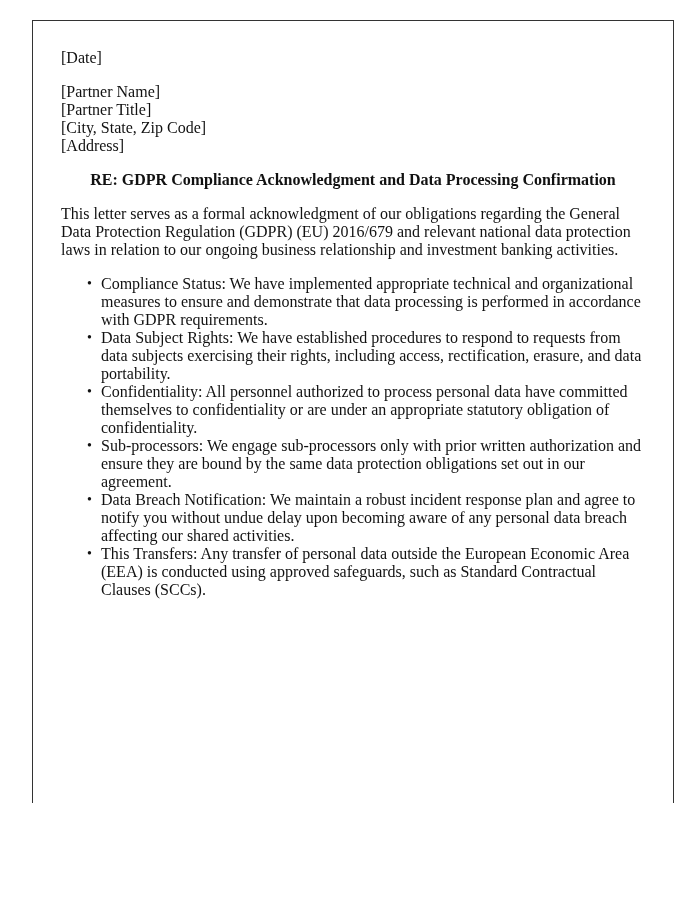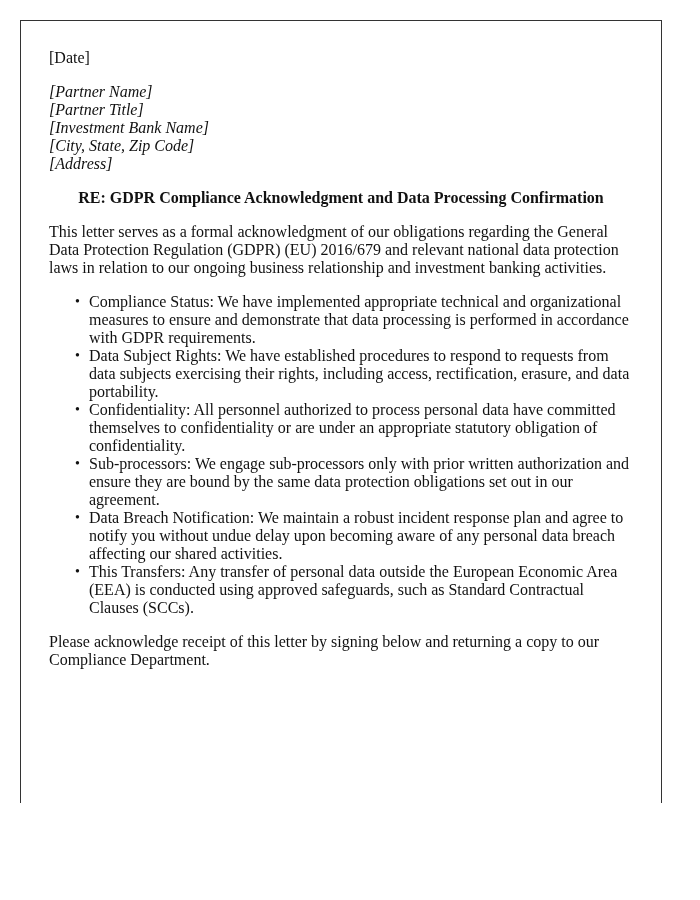--- a/index.html
+++ b/index.html
@@ -12,40 +12,39 @@
       height: 900px;
       position: relative;
       overflow: hidden;
       font-family: "Liberation Serif", "DejaVu Serif", serif;
       font-size: 16px;
       line-height: 18px;
       color: #111111;
     }
     .page-clip {
       position: absolute;
-      left: 20px;
+      left: 32px;
       top: 20px;
       width: 642px;
       height: 783px;
       overflow: hidden;
     }
     .letter {
       box-sizing: border-box;
       width: 642px;
       min-height: 900px;
       border: 1px solid #333333;
       padding: 28px 28px 28px 28px;
       background: #ffffff;
     }
     p {
       margin: 0 0 16px 0;
     }
     .line {
       display: block;
-      font-style: italic;
     }
     .subject {
       font-weight: bold;
       text-align: center;
     }
     ul.confirm-list {
       margin: 0 0 16px 0;
       padding-left: 40px;
       list-style: none;
     }
@@ -67,21 +66,20 @@
 <body>
 
 <div class="page-clip">
   <div class="letter">
 
     <p>[Date]</p>
 
     <p>
       <span class="line">[Partner Name]</span>
       <span class="line">[Partner Title]</span>
-      <span class="line">[Investment Bank Name]</span>
       <span class="line">[City, State, Zip Code]</span>
       <span class="line">[Address]</span>
     </p>
 
     <p class="subject">RE: GDPR Compliance Acknowledgment and Data Processing Confirmation</p>
 
 
     <p>This letter serves as a formal acknowledgment of our obligations regarding the General Data Protection Regulation (GDPR) (EU) 2016/679 and relevant national data protection laws in relation to our ongoing business relationship and investment banking activities.</p>
 
 
@@ -106,16 +104,15 @@
         <span class="bullet">•</span>
         <span class="term">Data Breach Notification:</span><span> We maintain a robust incident response plan and agree to notify you without undue delay upon becoming aware of any personal data breach affecting our shared activities.</span>
       </li>
       <li>
         <span class="bullet">•</span>
         <span class="term">This Transfers:</span><span> Any transfer of personal data outside the European Economic Area (EEA) is conducted using approved safeguards, such as Standard Contractual Clauses (SCCs).</span>
       </li>
     </ul>
 
 
-    <p>Please acknowledge receipt of this letter by signing below and returning a copy to our Compliance Department.</p>
 
   </div>
 </div>
 
 </body></html>

